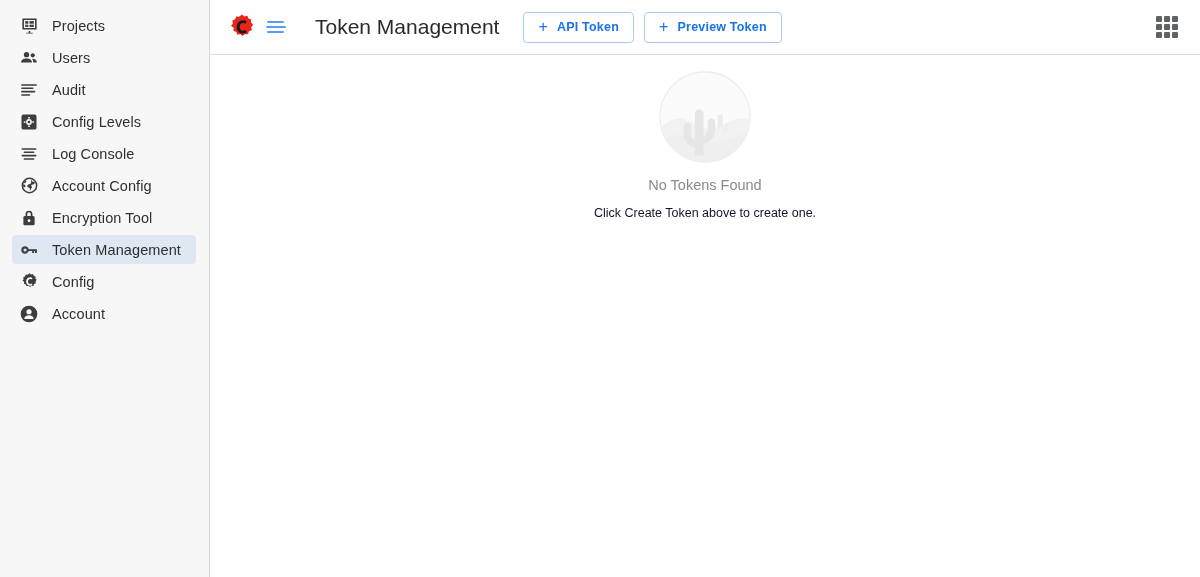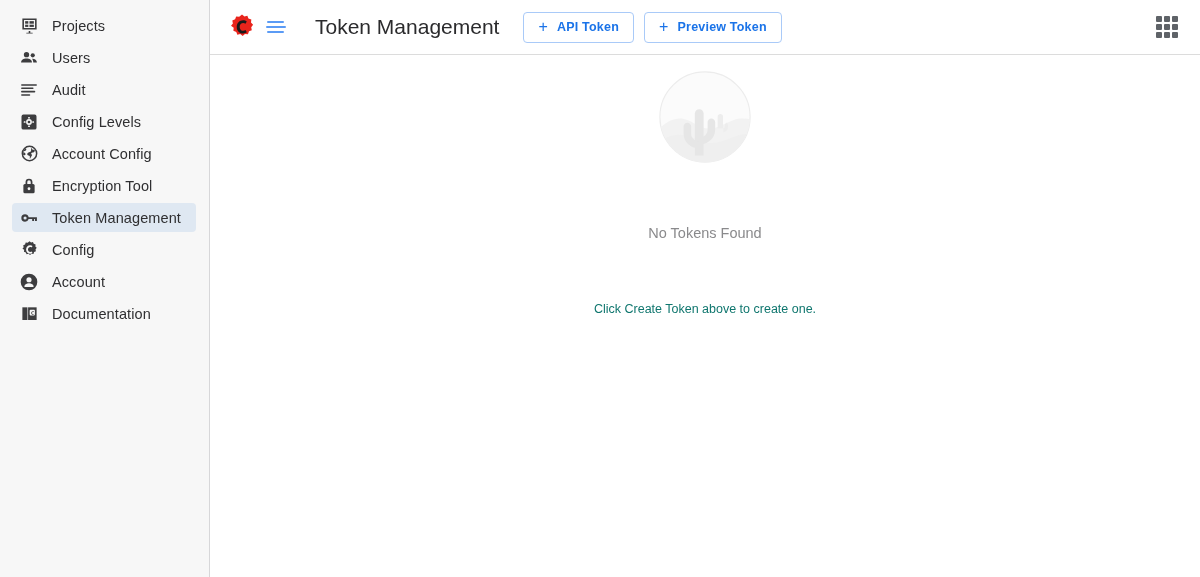--- a/index.html
+++ b/index.html
@@ -132,32 +132,31 @@
   }
 
   
   .content {
     flex: 1;
     display: flex;
     flex-direction: column;
     align-items: center;
     padding-top: 14px;
     background: #fff;
-    gap: 48px;
   }
   .empty-illo { width: 96px; height: 96px; }
   .empty-title {
     font-size: 14.5px;
     color: #8a8a8c;
     margin-top: 12px;
     font-weight: 400;
   }
   .empty-sub {
     font-size: 12.5px;
-    color: #0f766e;
+    color: #0f172a;
     margin-top: 13px;
   }
 </style>
 </head>
 <body>
 
 <div class="app">
 
   <nav class="sidebar">
 
@@ -203,20 +202,31 @@
       <span class="nav-ico">
         <svg width="18" height="18" viewBox="0 0 24 24">
           <rect x="2" y="2" width="20" height="20" rx="2.5" fill="currentColor"></rect>
           <path fill="#f7f7f7" d="M12 8.1a3.9 3.9 0 100 7.8 3.9 3.9 0 000-7.8zm0 2.1a1.8 1.8 0 110 3.6 1.8 1.8 0 010-3.6z"></path>
           <path fill="#f7f7f7" d="M11 5.2h2l.3 2h-2.6zM11 16.8h2l.3 2h-2.6zM5.2 11h2l.3 2h-2.6zM16.5 11h2l.3 2h-2.6z"></path>
         </svg>
       </span>
       <span class="nav-label">Config Levels</span>
     </div>
 
+    <div class="nav-item">
+      <span class="nav-ico">
+        <svg width="20" height="20" viewBox="0 0 24 24" fill="currentColor">
+          <rect x="3" y="5" width="18" height="1.9" rx=".9"></rect>
+          <rect x="5.5" y="9" width="13" height="1.9" rx=".9"></rect>
+          <rect x="3" y="13" width="18" height="1.9" rx=".9"></rect>
+          <rect x="5.5" y="17" width="13" height="1.9" rx=".9"></rect>
+        </svg>
+      </span>
+      <span class="nav-label">Log Console</span>
+    </div>
 
     <div class="nav-item">
       <span class="nav-ico">
         <svg width="19" height="19" viewBox="0 0 24 24" fill="currentColor">
           <path d="M12 2a10 10 0 100 20 10 10 0 000-20zm0 1.9a8.1 8.1 0 110 16.2 8.1 8.1 0 010-16.2z"></path>
           <path d="M7.2 5.4c1 .6 1 2 .2 2.7-.9.7-2.3.3-2.6 1.4-.3 1.1.9 1.6 1.7 2.1.8.5.6 1.8-.2 2.3-.9.5-2 .1-2.5-.7l1-5.4 2.4-2.4z"></path>
           <path d="M14.5 4.6c.9.5.4 1.8 1.2 2.4.9.7 2.3.1 2.9 1 .6.9-.3 1.9-1.2 2.3-1 .4-2.3.2-3 1-.7.8.1 2 .9 2.6l-2.8 5c-.4-1.1.3-2.3-.2-3.3-.6-1.2-2.3-1-3-2.1-.6-1 .3-2.2 1.3-2.7 1.1-.6 2.6-.5 3.2-1.6.6-1-.3-2.2.7-4.6z"></path>
         </svg>
       </span>
       <span class="nav-label">Account Config</span>
@@ -256,31 +266,20 @@
       <span class="nav-ico">
         <svg width="20" height="20" viewBox="0 0 24 24" fill="currentColor">
           <path d="M12 2a10 10 0 100 20 10 10 0 000-20z"></path>
           <circle cx="12" cy="9.3" r="3.1" fill="#f7f7f7"></circle>
           <path fill="#f7f7f7" d="M12 13.6c-3 0-5.5 1.6-5.5 3.7 0 .3 0 .5.1.7h10.8c.1-.2.1-.4.1-.7 0-2.1-2.5-3.7-5.5-3.7z"></path>
         </svg>
       </span>
       <span class="nav-label">Account</span>
     </div>
 
-    <div class="nav-item">
-      <span class="nav-ico">
-        <svg width="19" height="19" viewBox="0 0 24 24">
-          <path fill="currentColor" d="M3 4.2h6.4v16H3z"></path>
-          <path fill="currentColor" d="M10.2 4.2H21v16H10.2z"></path>
-          <rect x="12.2" y="7.4" width="6.6" height="7" rx="1" fill="#f7f7f7"></rect>
-          <path fill="currentColor" d="M16.4 9.1c-1.3 0-2.2 1-2.2 2.3s.9 2.3 2.2 2.3c.5 0 .9-.1 1.2-.4l-.4-.8c-.2.2-.5.3-.8.3-.7 0-1.2-.6-1.2-1.4s.5-1.4 1.2-1.4c.3 0 .6.1.8.3l.4-.8c-.3-.3-.7-.4-1.2-.4z"></path>
-        </svg>
-      </span>
-      <span class="nav-label">Documentation</span>
-    </div>
 
   </nav>
 
   <section class="main">
 
     <header class="topbar">
 
       <span class="brand-logo">
         <svg width="28" height="28" viewBox="0 0 24 24">
           <path fill="#e8241c" d="M12 1.3l2.1 1.6 2.5-.6.9 2.4 2.5.9-.3 2.6 1.8 1.9-1.6 2.1.5 2.5-2.4 1-.9 2.5-2.6-.3-1.9 1.8-2.1-1.6-2.5.5-.9-2.4-2.5-.9.3-2.6L2.6 11l1.6-2.1-.5-2.5 2.4-1 .9-2.5 2.6.3L12 1.3z"></path>

